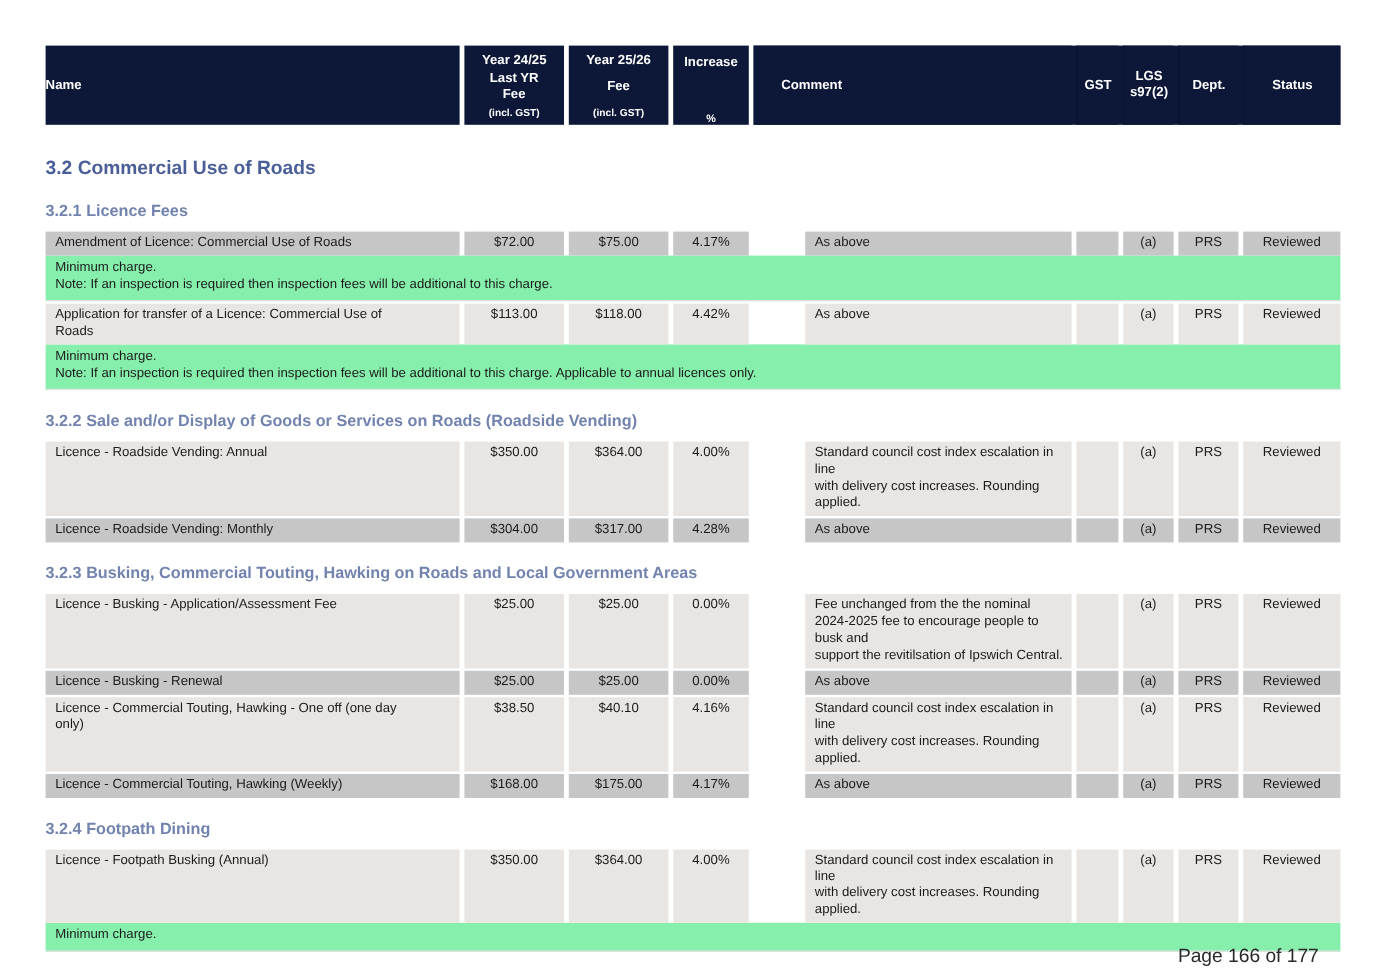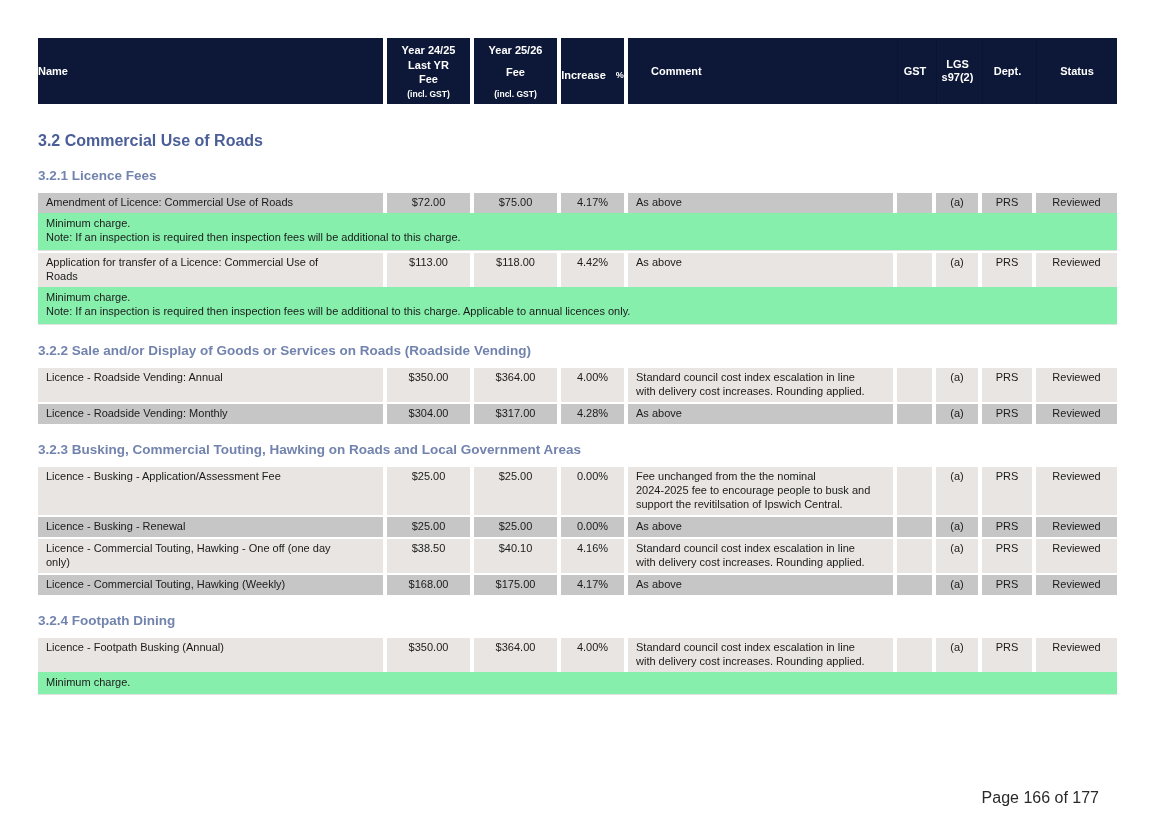--- a/index.html
+++ b/index.html
@@ -34,22 +34,22 @@
     font-size: 11px;
   }
   .h-name { display: flex; align-items: center; padding-left: 0; }
   .h-year {
     display: flex; flex-direction: column; align-items: center;
     justify-content: space-between; text-align: center; padding: 6px 2px 5px;
   }
   .h-year .mid { white-space: pre-line; line-height: 1.2; }
   .h-year .bottom { font-size: 8.5px; }
   .h-inc {
-    display: flex; flex-direction: row; align-items: center;
-    justify-content: center; gap: 10px; text-align: center; padding-top: 8px;
+    display: flex; flex-direction: column; align-items: center;
+    justify-content: space-between; gap: 10px; text-align: center; padding-top: 8px;
   }
   .h-inc .pct { font-size: 9px; }
   .h-right {
     display: grid;
     grid-template-columns: 265px 35px 42px 50px 81px;
     column-gap: 4px;
     background: var(--header-bg);
   }
   .h-right > div {
     display: flex; align-items: center; justify-content: center;
@@ -73,21 +73,21 @@
   .fee-row .cell {
     font-size: 11px;
     line-height: 1.27;
     color: var(--body-text);
     padding: 3px 4px;
   }
   .shade-dark .cell  { background: var(--row-dark); }
   .shade-light .cell { background: var(--row-light); }
   .c-name    { padding-left: 8px !important; text-align: left; white-space: pre-line; }
   .c-money, .c-inc, .c-gst, .c-lgs, .c-dept, .c-status { text-align: center; }
-  .c-comment { text-align: left; padding-left: 8px !important; white-space: pre-line; }
+  .c-comment { text-align: left; padding-left: 8px !important; white-space: pre-line; margin-left: 43px; }
 
   
   .note-row {
     background: #86efac;
     border-bottom: 1px solid var(--note-border);
     padding: 3px 8px 5px 8px;
     font-size: 11px;
     line-height: 1.32;
     color: var(--body-text);
     white-space: pre-line;

